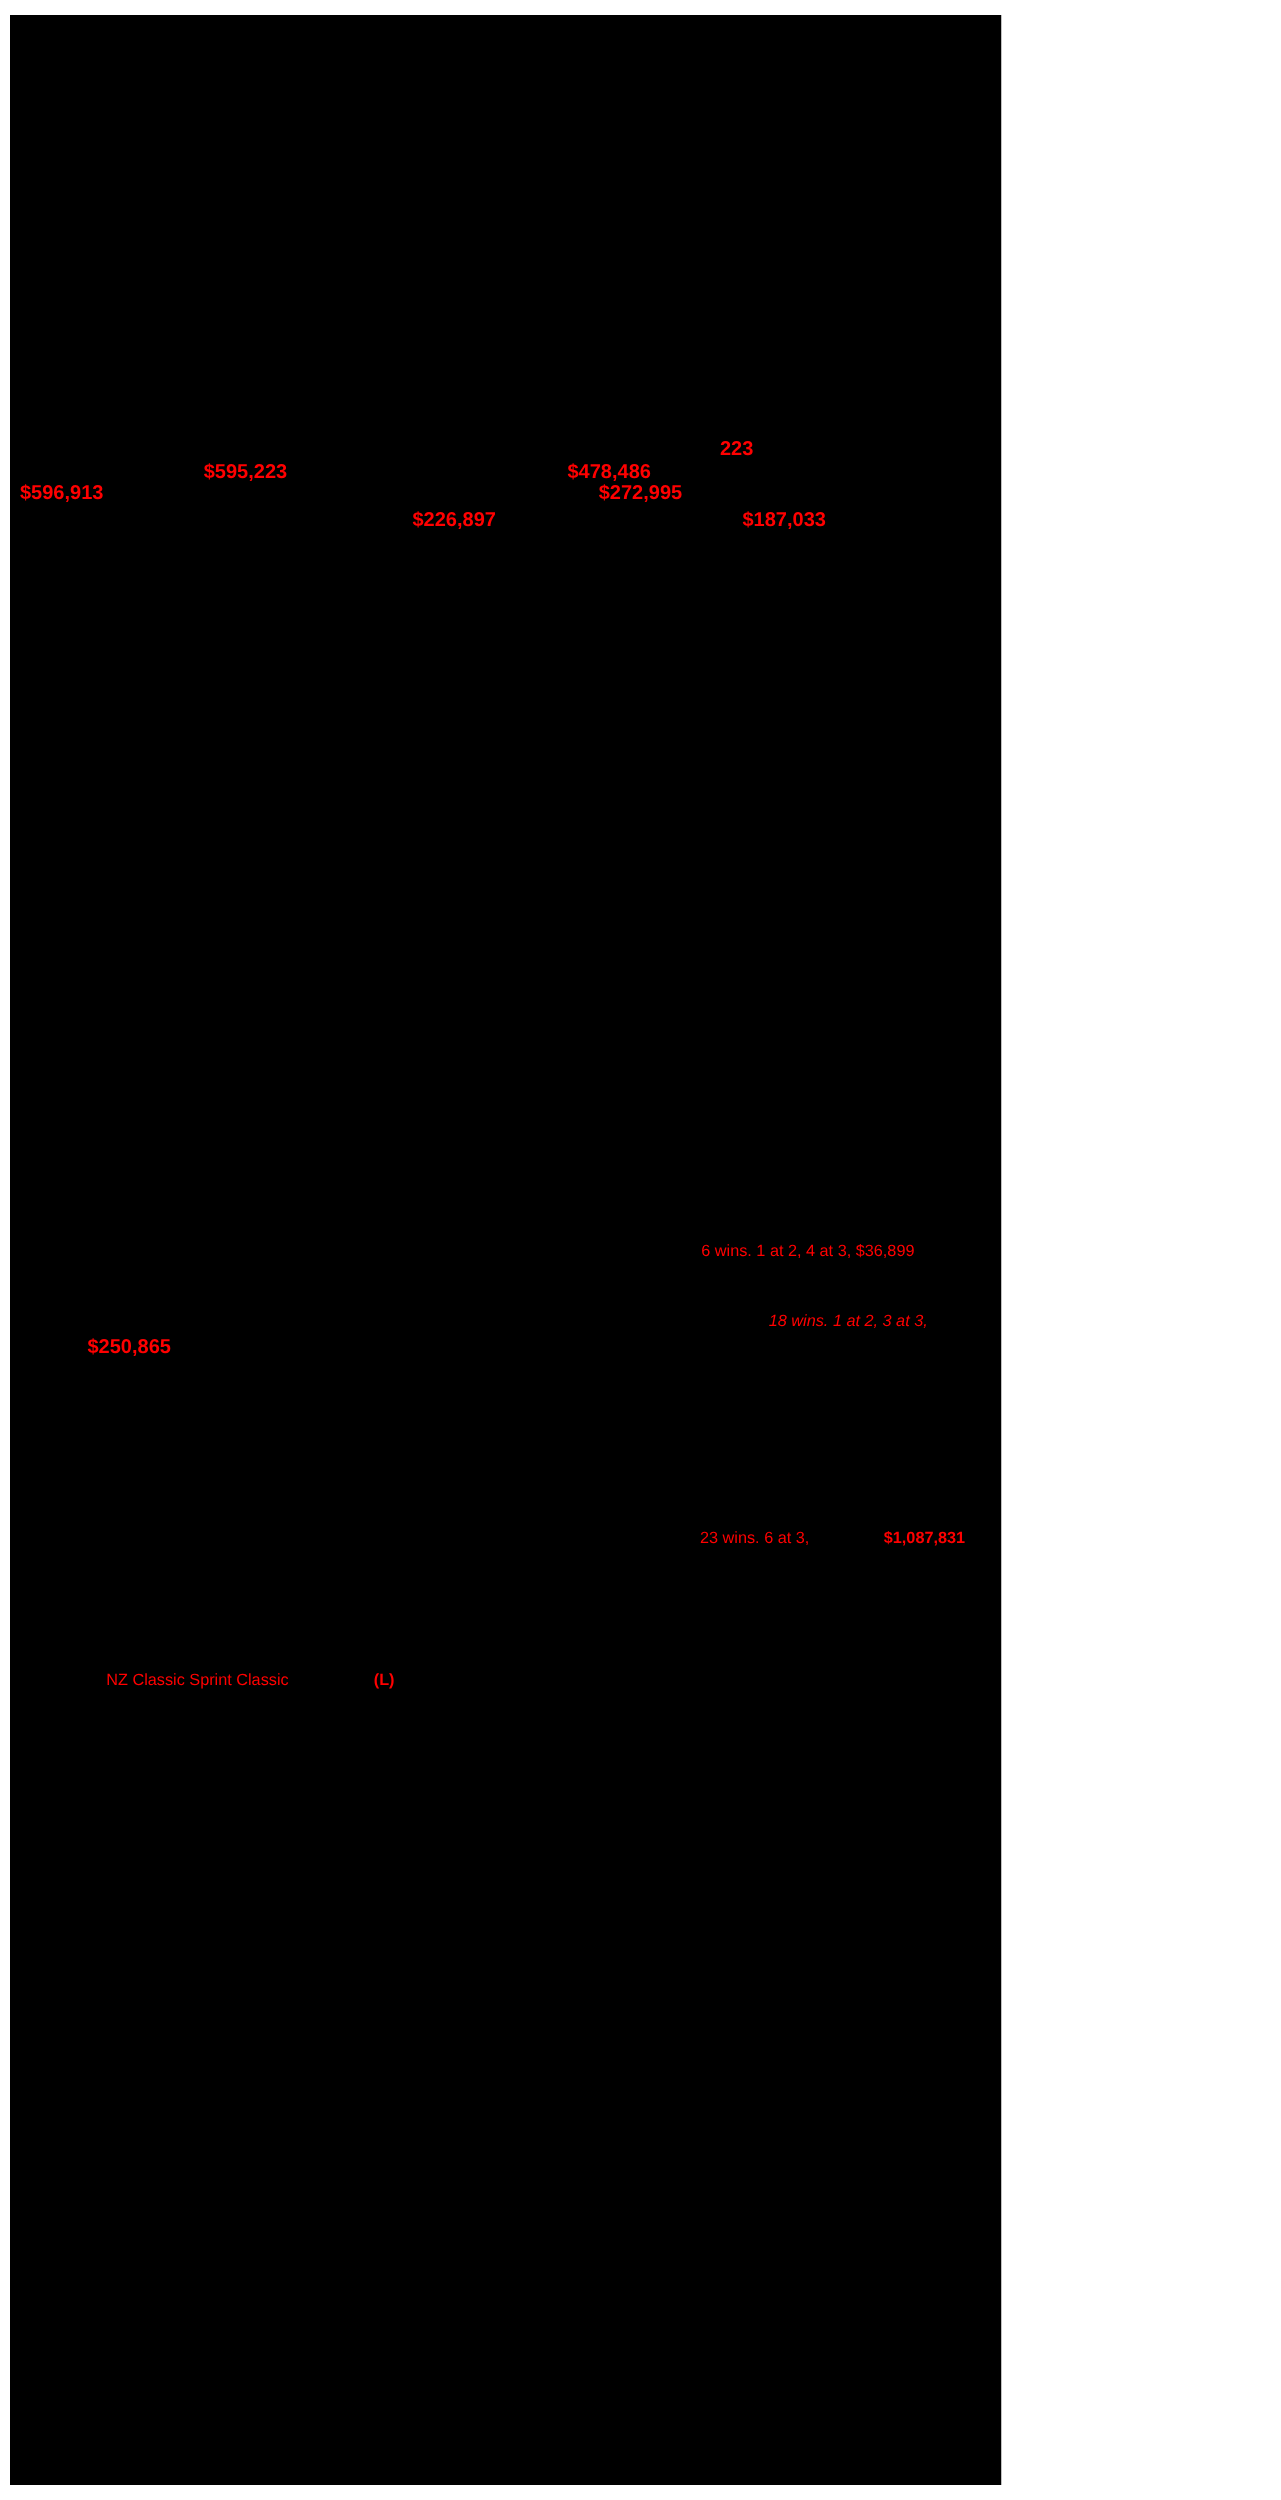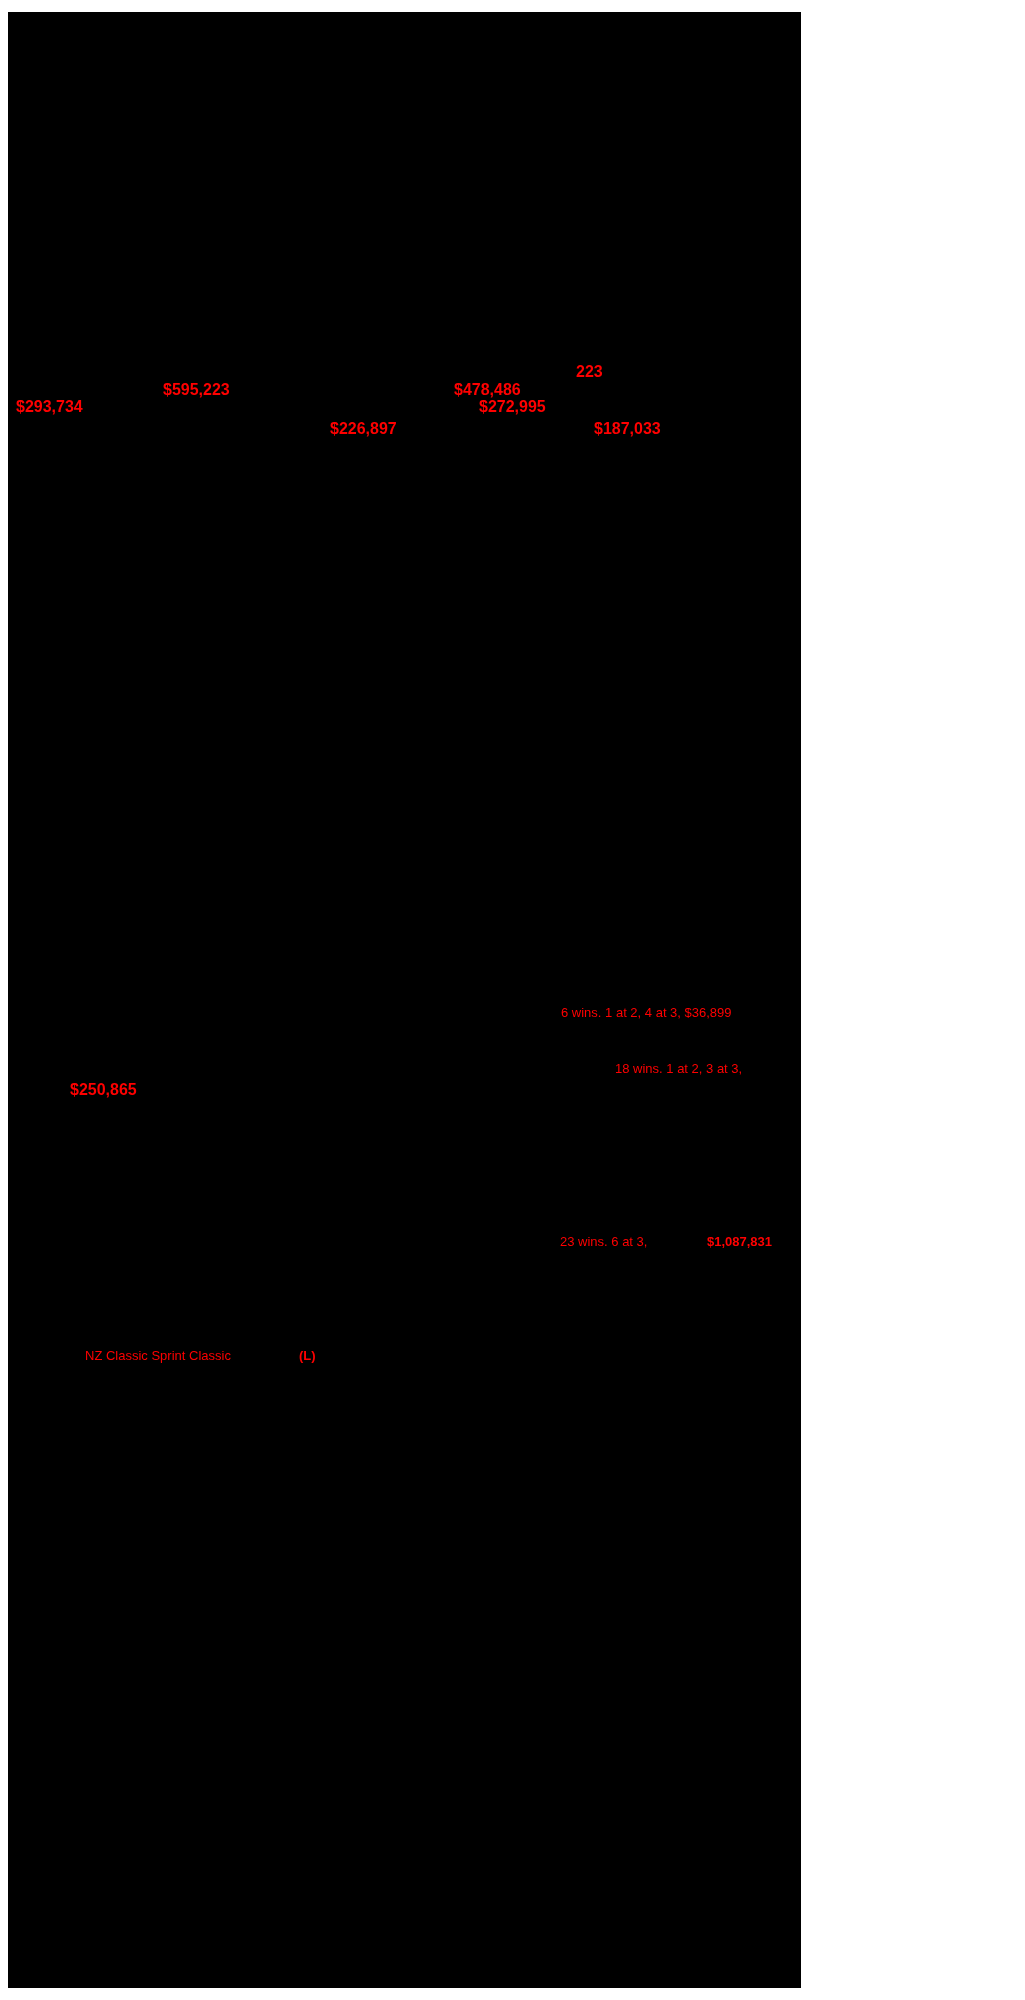--- a/index.html
+++ b/index.html
@@ -20,41 +20,40 @@
     width: 793px;
     height: 1976px;
     background: #000000;
     overflow: hidden;
   }
   .lbl {
     position: absolute;
     color: #ff0000;
     white-space: nowrap;
     line-height: 1;
-    margin-top: 12px;
   }
   .bold {
     font-weight: bold;
   }
   .s16 { font-size: 16px; }
   .s15 { font-size: 13px; }
 </style>
 </head>
 <body>
 
 <div id="page">
   <div id="layer">
-      <div class="lbl bold s16" style="left: 8px; top: 375px;">$293,734</div>
+      <div class="lbl bold s16" style="left: 8px; top: 375px;">$596,913</div>
       <div class="lbl bold s16" style="left: 155px; top: 358px;">$595,223</div>
       <div class="lbl bold s16" style="left: 322px; top: 397px;">$226,897</div>
       <div class="lbl bold s16" style="left: 446px; top: 358px;">$478,486</div>
       <div class="lbl bold s16" style="left: 471px; top: 375px;">$272,995</div>
       <div class="lbl bold s16" style="left: 568px; top: 340px;">223</div>
       <div class="lbl bold s16" style="left: 586px; top: 397px;">$187,033</div>
       <div class="lbl s15" style="left: 553px; top: 982px;">6 wins. 1 at 2, 4 at 3, $36,899</div>
-      <div class="lbl s15" style="left: 607px; top: 1038px;">18 wins. 1 at 2, 3 at 3,</div>
+      <div class="lbl s15" style="left: 607px; top: 1038px; font-style: italic;">18 wins. 1 at 2, 3 at 3,</div>
       <div class="lbl bold s16" style="left: 62px; top: 1058px;">$250,865</div>
       <div class="lbl s15" style="left: 552px; top: 1211px;">23 wins. 6 at 3, </div>
       <div class="lbl bold s15" style="left: 699px; top: 1211px; text-align: center;">$1,087,831</div>
       <div class="lbl s15" style="left: 77px; top: 1325px;">NZ Classic Sprint Classic </div>
       <div class="lbl bold s15" style="left: 291px; top: 1325px;">(L)</div>
     </div>
 </div>
 
 </body></html>

